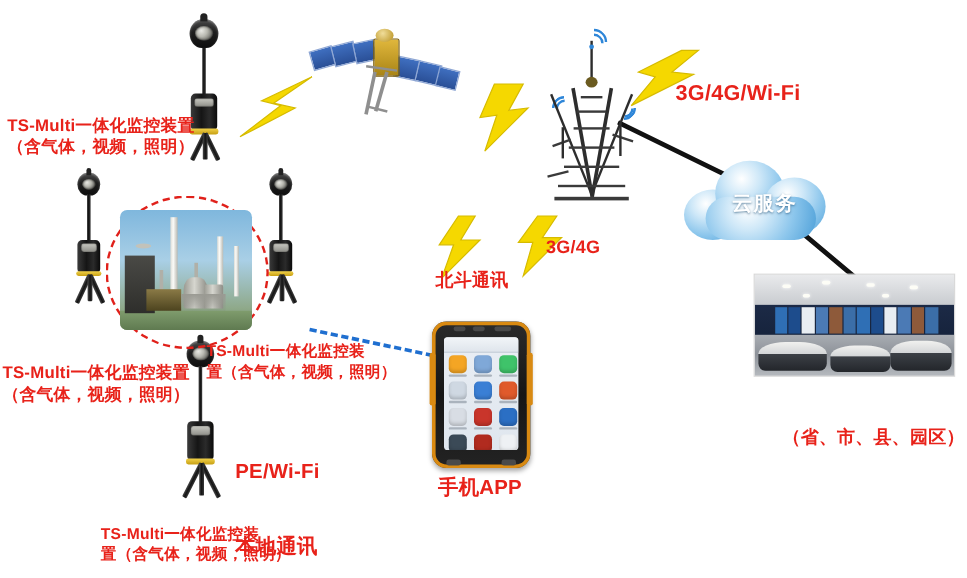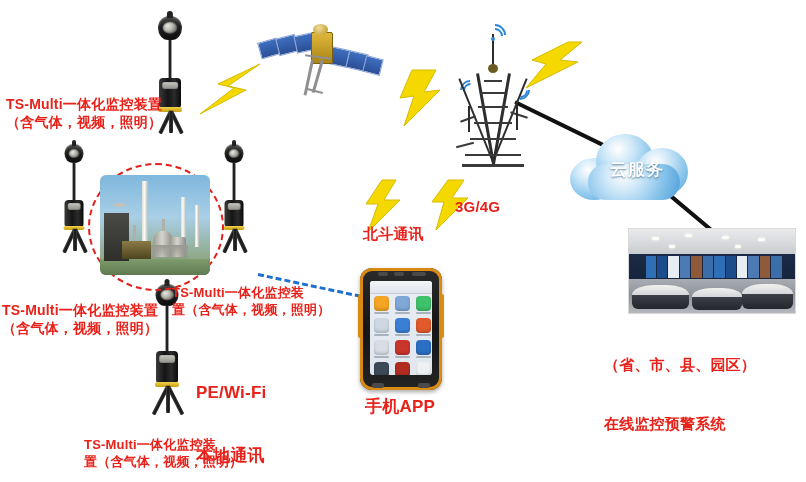--- a/index.html
+++ b/index.html
@@ -15,21 +15,21 @@
 
   
   .lbl{
     position:absolute;
     color:#e8221a;
     font-weight:bold;
     line-height:1.28;
     white-space:pre;
     letter-spacing:.2px;
   }
-  .lbl.c{text-align:left;}
+  .lbl.c{text-align:right;}
   .lbl.l{text-align:left;}
   .sz13{font-size:13px;}
   .sz14{font-size:14px;}
   .sz15{font-size:15px;}
   .sz17{font-size:17px;}
   .sz18{font-size:18px;}
   .orange{color:#f08a00;}
 
   
   .device{position:absolute;}
@@ -438,26 +438,26 @@
 置（含气体，视频，照明）</div>
 
   <div class="lbl l sz13" style="left:84px;top:437px;width:220px;">TS-Multi一体化监控装
 置（含气体，视频，照明）</div>
 
 
   <div class="lbl l sz15" style="left:363px;top:224px;">北斗通讯</div>
 
   <div class="lbl l sz15" style="left:455px;top:197px;">3G/4G</div>
 
+  <div class="lbl l sz18" style="left:563px;top:66px;">3G/4G/Wi-Fi</div>
 
   <div class="lbl l sz17" style="left:196px;top:342px;line-height:1.22;">
     <div>PE/Wi-Fi</div>
     <div>本地通讯</div>
   </div>
 
   <div class="lbl l sz17" style="left:365px;top:396px;">手机APP</div>
 
   <div class="lbl c sz15" style="left:604px;top:316px;width:200px;line-height:1.3;">
     <div>（省、市、县、园区）</div>
-    <div>在线监控预警系统</div>
   </div>
 
 </div>
 
 </body></html>

